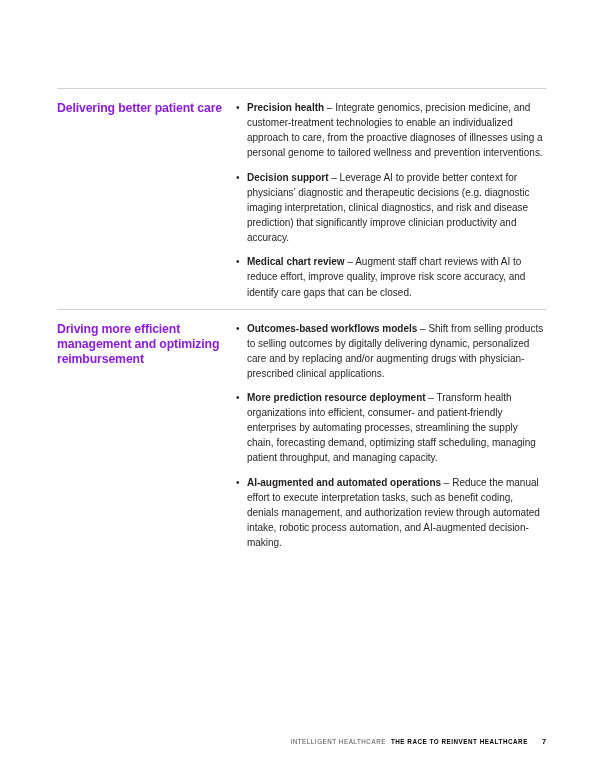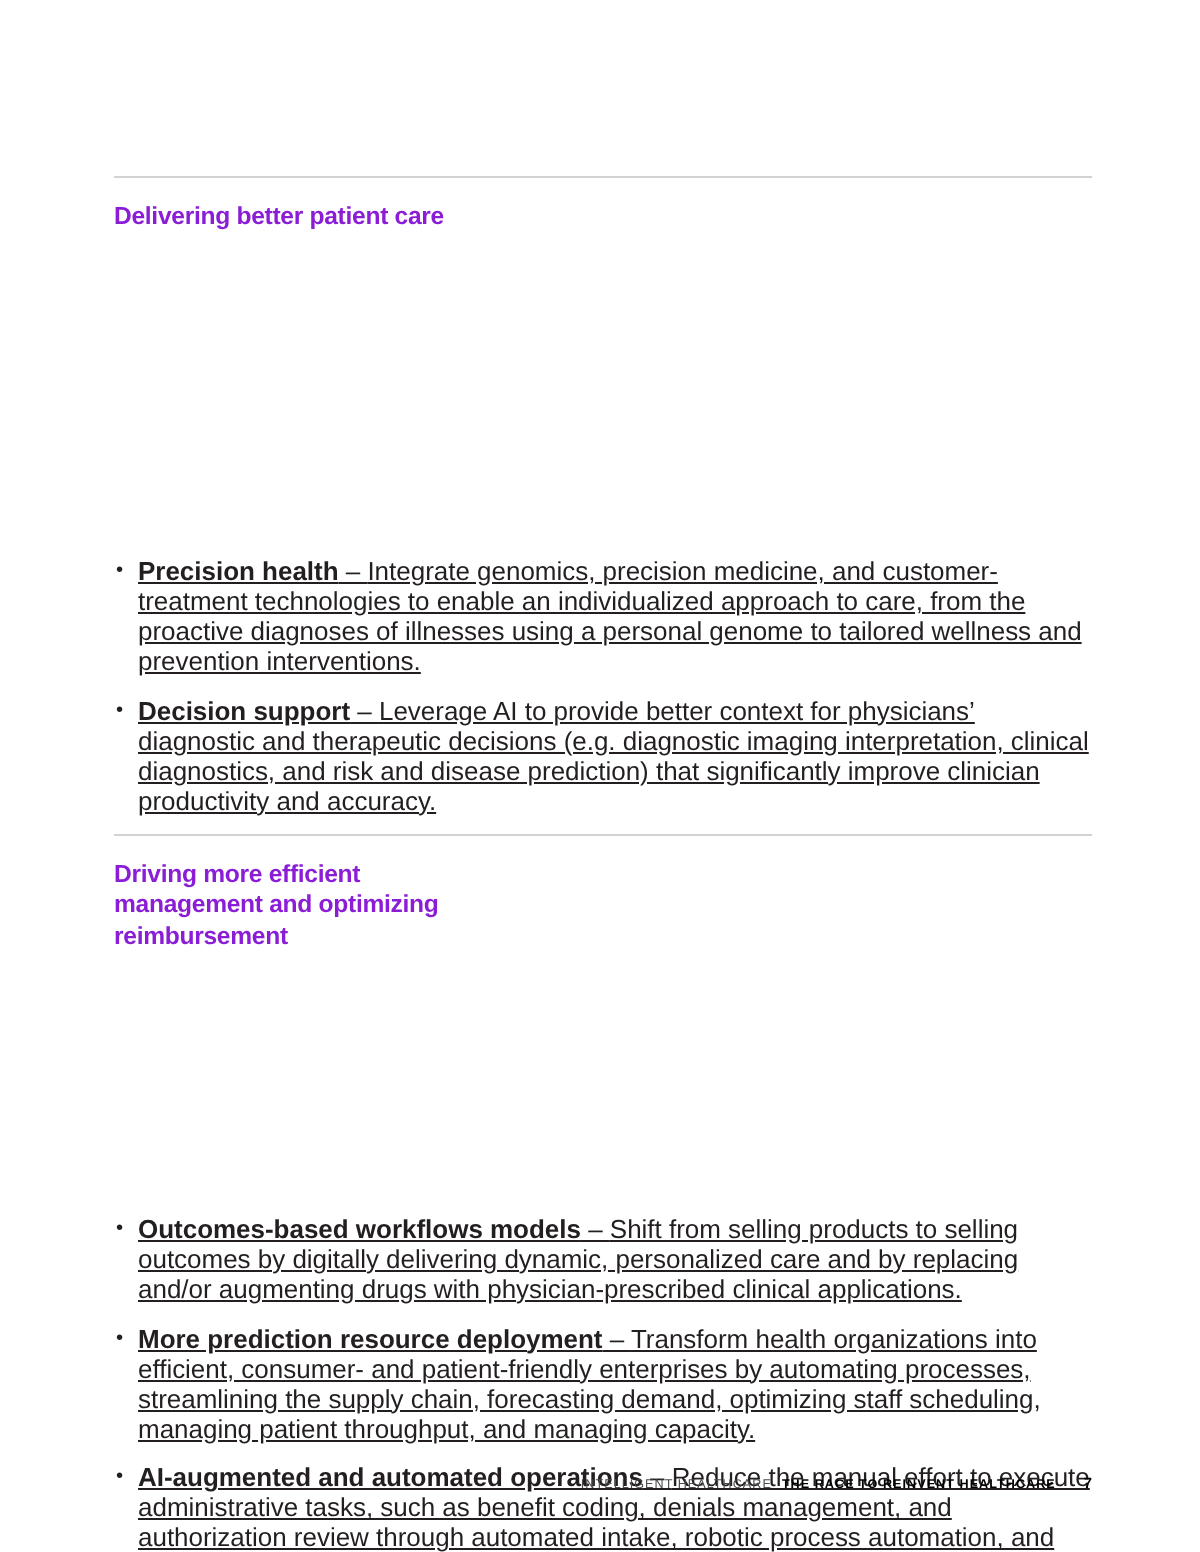--- a/index.html
+++ b/index.html
@@ -32,21 +32,21 @@
   .rule {
     width: 100%;
     height: 1px;
     background: #d2d2d2;
     border: 0;
     margin: 0;
   }
 
   .section {
     display: flex;
-    flex-direction: column;
+    flex-direction: row;
     align-items: flex-start;
     padding-top: 11px;
     padding-bottom: 9px;
   }
 
   .section-heading {
     width: 178px;
     flex: 0 0 178px;
     color: #8b1dd6;
     font-size: 12.3px;
@@ -63,24 +63,23 @@
     margin: 0;
     padding: 0;
     list-style: none;
   }
 
   .bullet {
     position: relative;
     padding-left: 12px;
     margin-bottom: 9.5px;
     color: #231f20;
-    font-size: 13px;
+    font-size: 10px;
     line-height: 15.05px;
     letter-spacing: -0.01px;
-    text-decoration: underline;
   }
 
   .bullet:last-child {
     margin-bottom: 0;
   }
 
   .bullet::before {
     content: "\2022";
     position: absolute;
     left: 1px;
@@ -137,36 +136,39 @@
 
     <div class="section">
       <div class="section-heading">Delivering better patient care</div>
       <ul class="bullets">
         <li class="bullet">
           <b>Precision health</b><span> – </span><span>Integrate genomics, precision medicine, and customer-treatment technologies to enable an individualized approach to care, from the proactive diagnoses of illnesses using a personal genome to tailored wellness and prevention interventions.</span>
         </li>
         <li class="bullet">
           <b>Decision support</b><span> – </span><span>Leverage AI to provide better context for physicians’ diagnostic and therapeutic decisions (e.g. diagnostic imaging interpretation, clinical diagnostics, and risk and disease prediction) that significantly improve clinician productivity and accuracy.</span>
         </li>
+        <li class="bullet">
+          <b>Medical chart review</b><span> – </span><span>Augment staff chart reviews with AI to reduce effort, improve quality, improve risk score accuracy, and identify care gaps that can be closed.</span>
+        </li>
       </ul>
     </div>
 
     <hr class="rule">
 
     <div class="section">
       <div class="section-heading">Driving more efficient management and optimizing reimbursement</div>
       <ul class="bullets">
         <li class="bullet">
           <b>Outcomes-based workflows models</b><span> – </span><span>Shift from selling products to selling outcomes by digitally delivering dynamic, personalized care and by replacing and/or augmenting drugs with physician-prescribed clinical applications.</span>
         </li>
         <li class="bullet">
           <b>More prediction resource deployment</b><span> – </span><span>Transform health organizations into efficient, consumer- and patient-friendly enterprises by automating processes, streamlining the supply chain, forecasting demand, optimizing staff scheduling, managing patient throughput, and managing capacity.</span>
         </li>
         <li class="bullet">
-          <b>AI-augmented and automated operations</b><span> – </span><span>Reduce the manual effort to execute administrative tasks, such as benefit coding, denials management, and authorization review through automated intake, robotic process automation, and AI-augmented decision-making.</span>
+          <b>AI-augmented and automated operations</b><span> – </span><span>Reduce the manual effort to execute interpretation tasks, such as benefit coding, denials management, and authorization review through automated intake, robotic process automation, and AI-augmented decision-making.</span>
         </li>
       </ul>
     </div>
 
   </div>
 
   <div class="footer">
     <span class="footer-pub">INTELLIGENT HEALTHCARE</span>
     <span class="footer-title">THE RACE TO REINVENT HEALTHCARE</span>
     <span class="footer-page">7</span>

